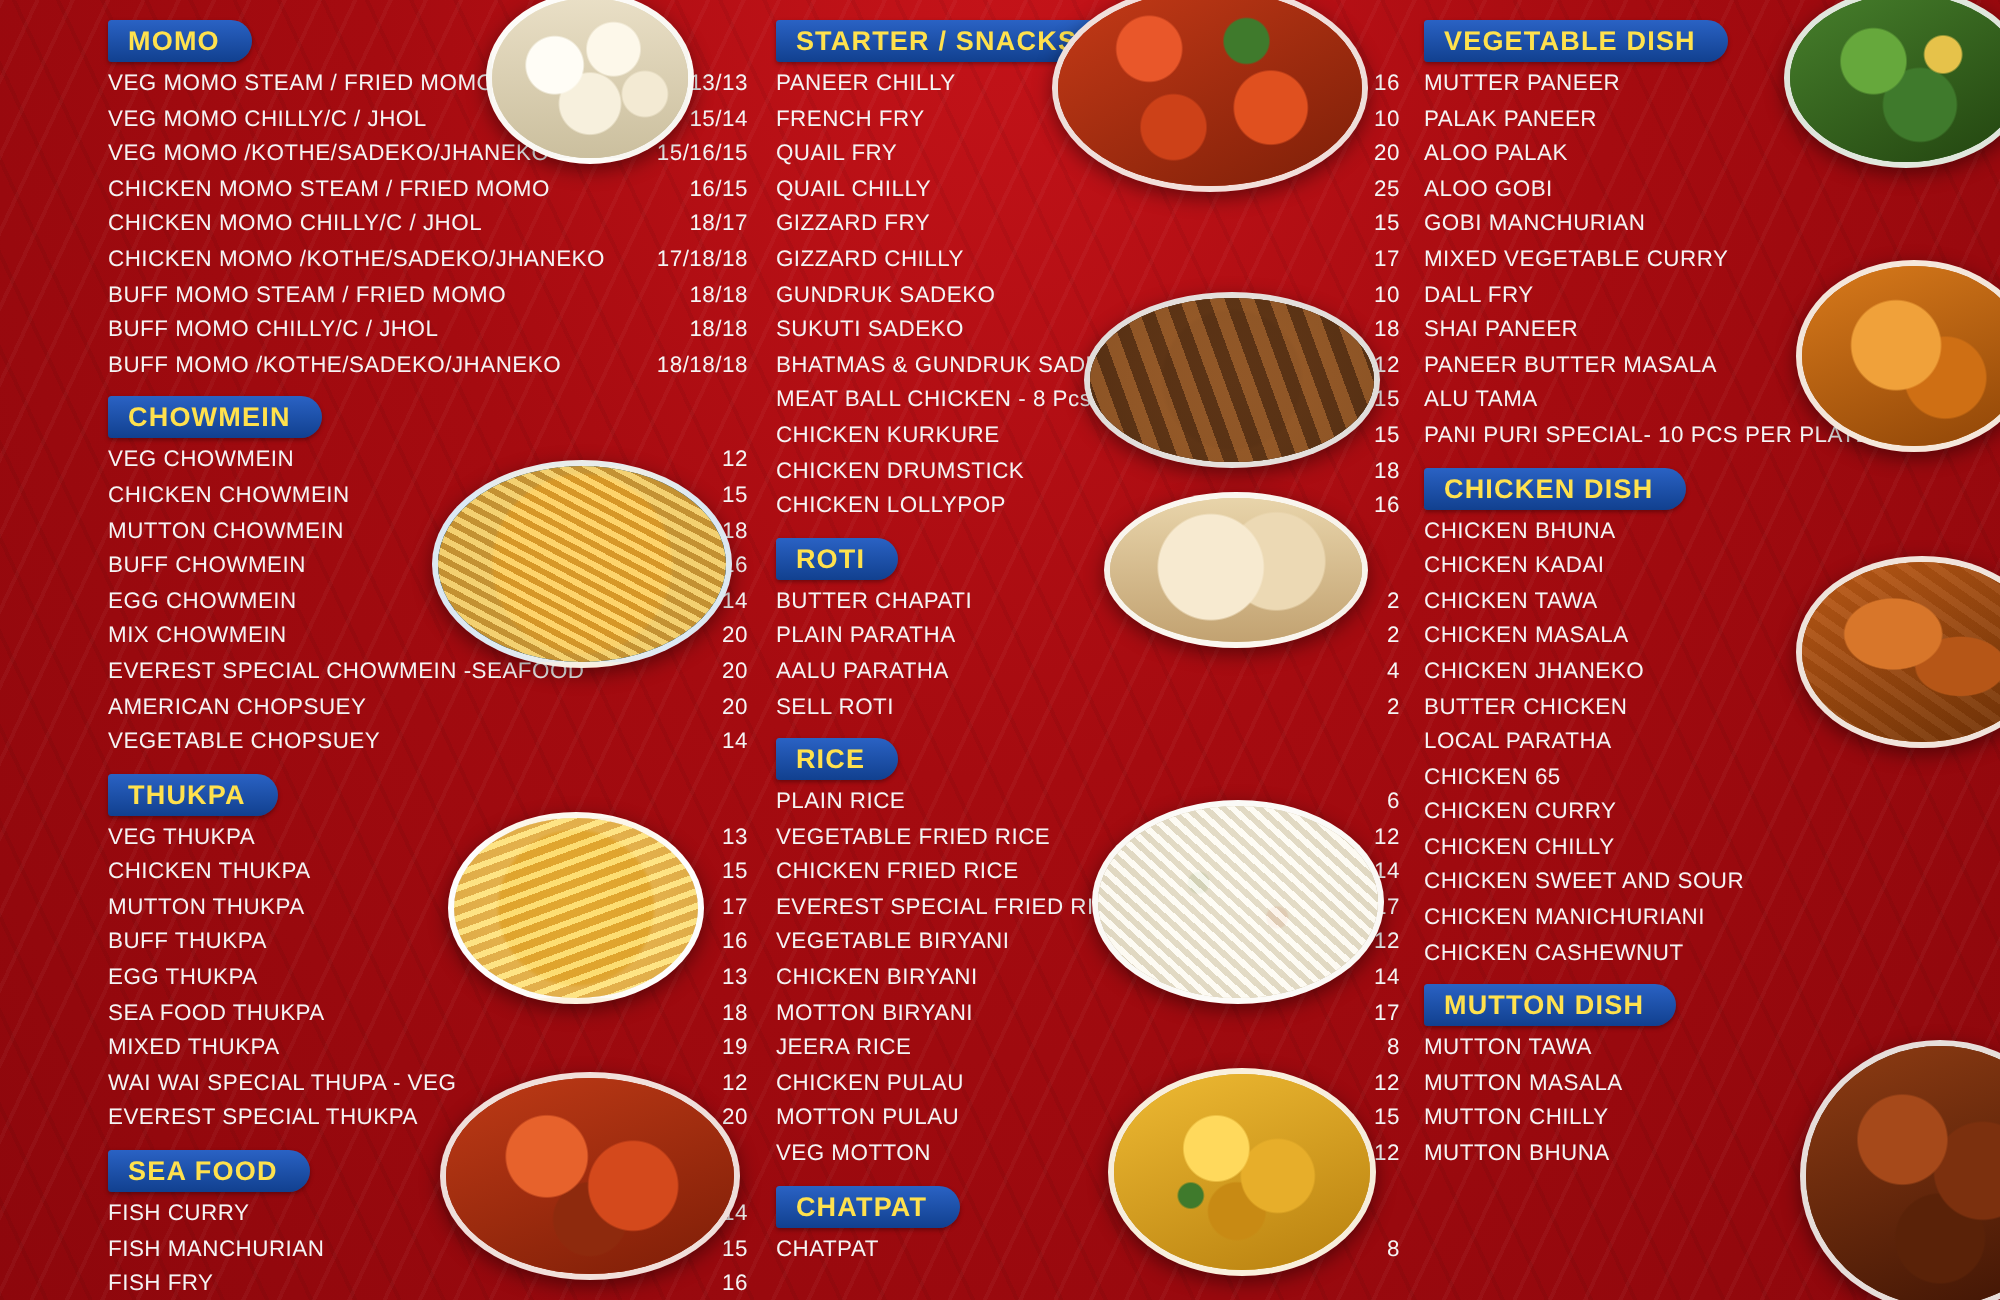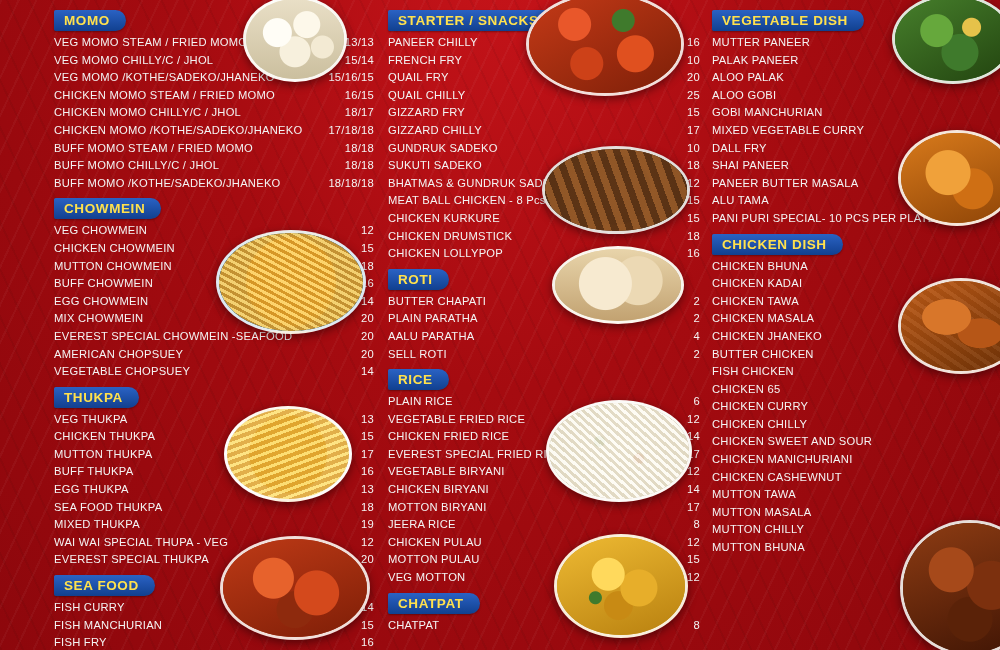--- a/index.html
+++ b/index.html
@@ -655,21 +655,21 @@
           <span class="nm">CHICKEN JHANEKO</span>
           <span class="fill"></span>
           <span class="pr">14</span>
         </li>
       <li>
           <span class="nm">BUTTER CHICKEN</span>
           <span class="fill"></span>
           <span class="pr">15</span>
         </li>
       <li>
-          <span class="nm">FISH CHICKEN</span>
+          <span class="nm">LOCAL PARATHA</span>
           <span class="fill"></span>
           <span class="pr">17</span>
         </li>
       <li>
           <span class="nm">CHICKEN 65</span>
           <span class="fill"></span>
           <span class="pr">15</span>
         </li>
       <li>
           <span class="nm">CHICKEN CURRY</span>
@@ -691,20 +691,21 @@
           <span class="fill"></span>
           <span class="pr">15</span>
         </li>
       <li>
           <span class="nm">CHICKEN CASHEWNUT</span>
           <span class="fill"></span>
           <span class="pr">15</span>
         </li>
     </ul>
 
+    <div class="sec-head">MUTTON DISH</div>
     <ul class="items">
       <li>
           <span class="nm">MUTTON TAWA</span>
           <span class="fill"></span>
           <span class="pr">20</span>
         </li>
       <li>
           <span class="nm">MUTTON MASALA</span>
           <span class="fill"></span>
           <span class="pr">18</span>

